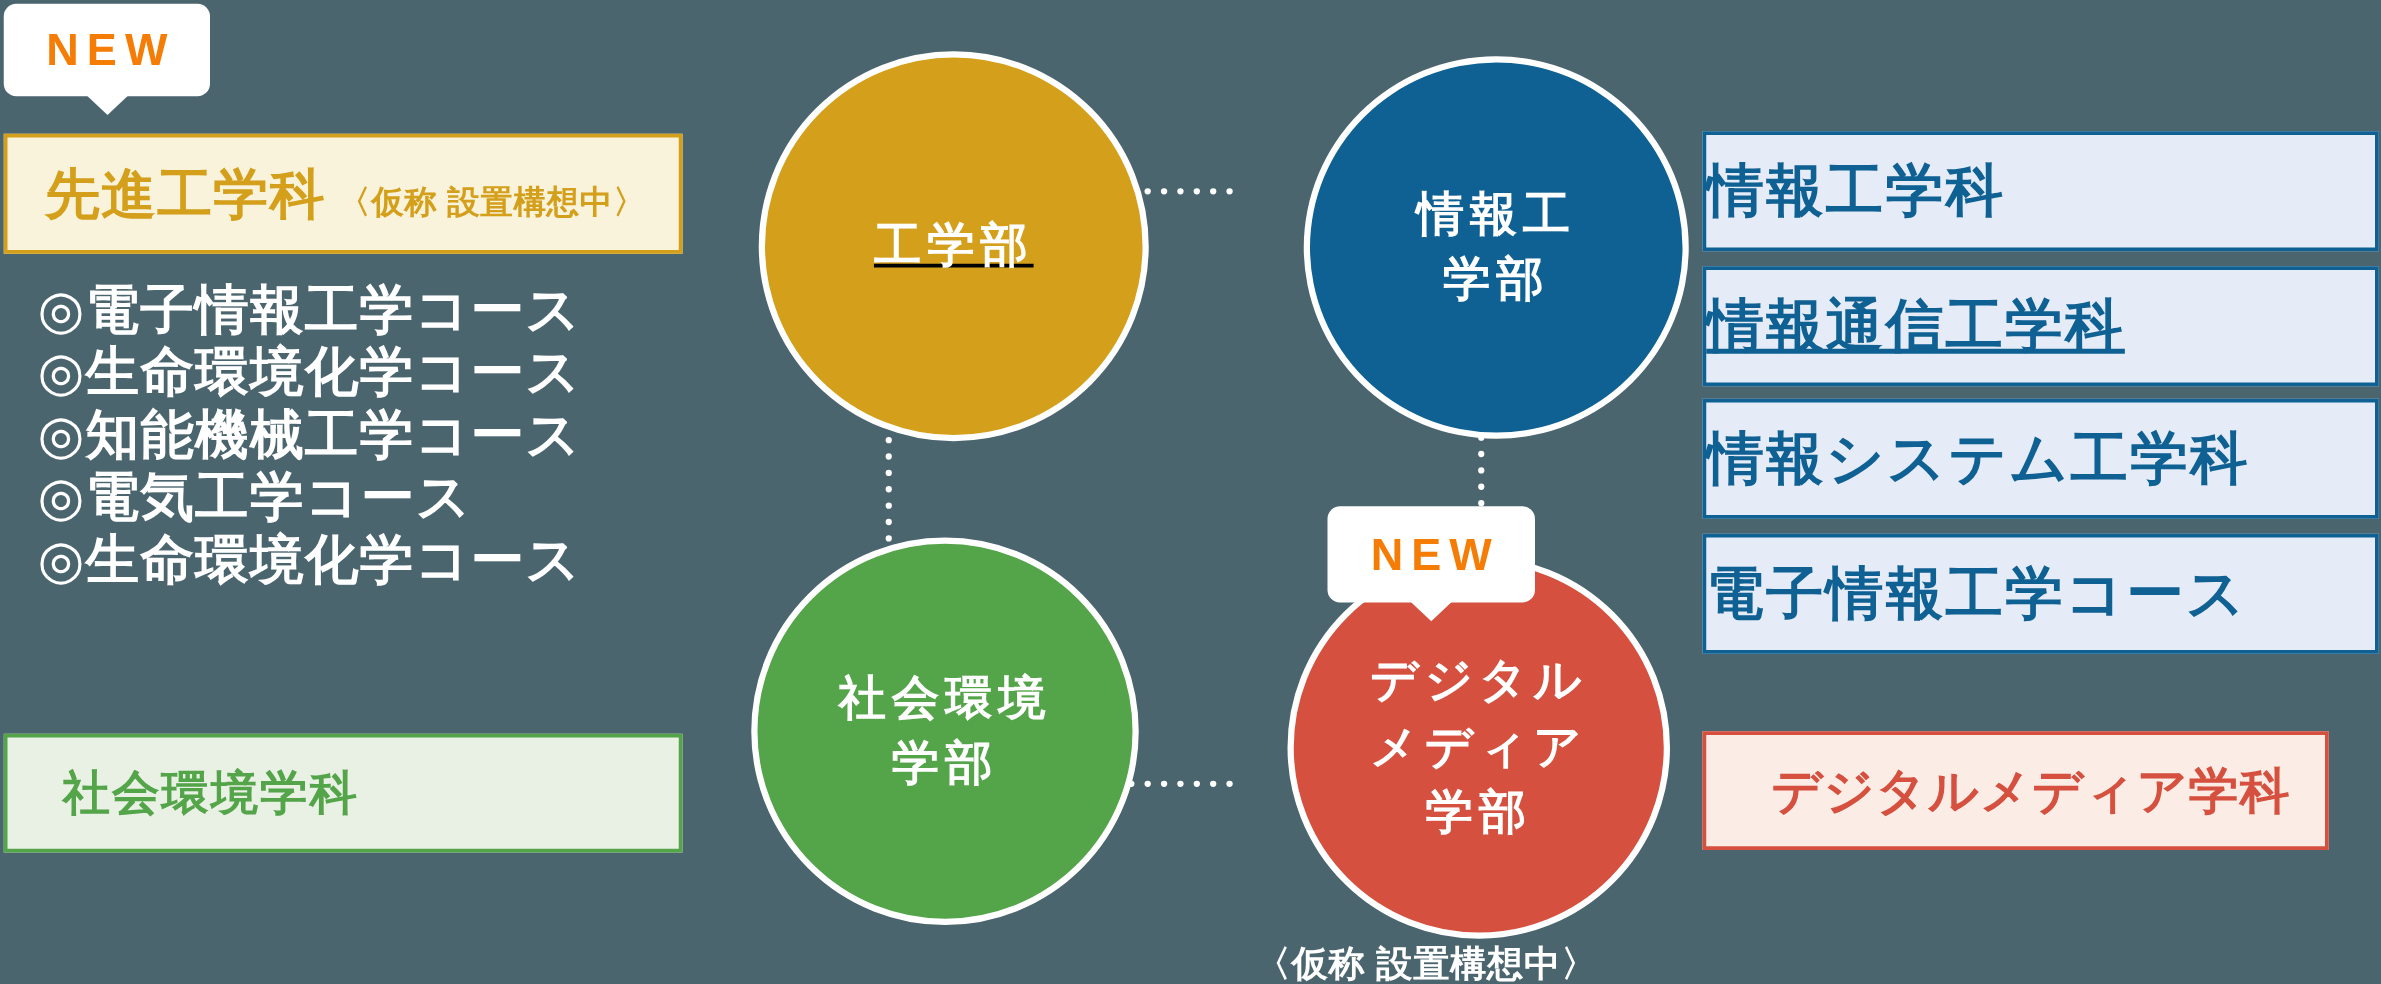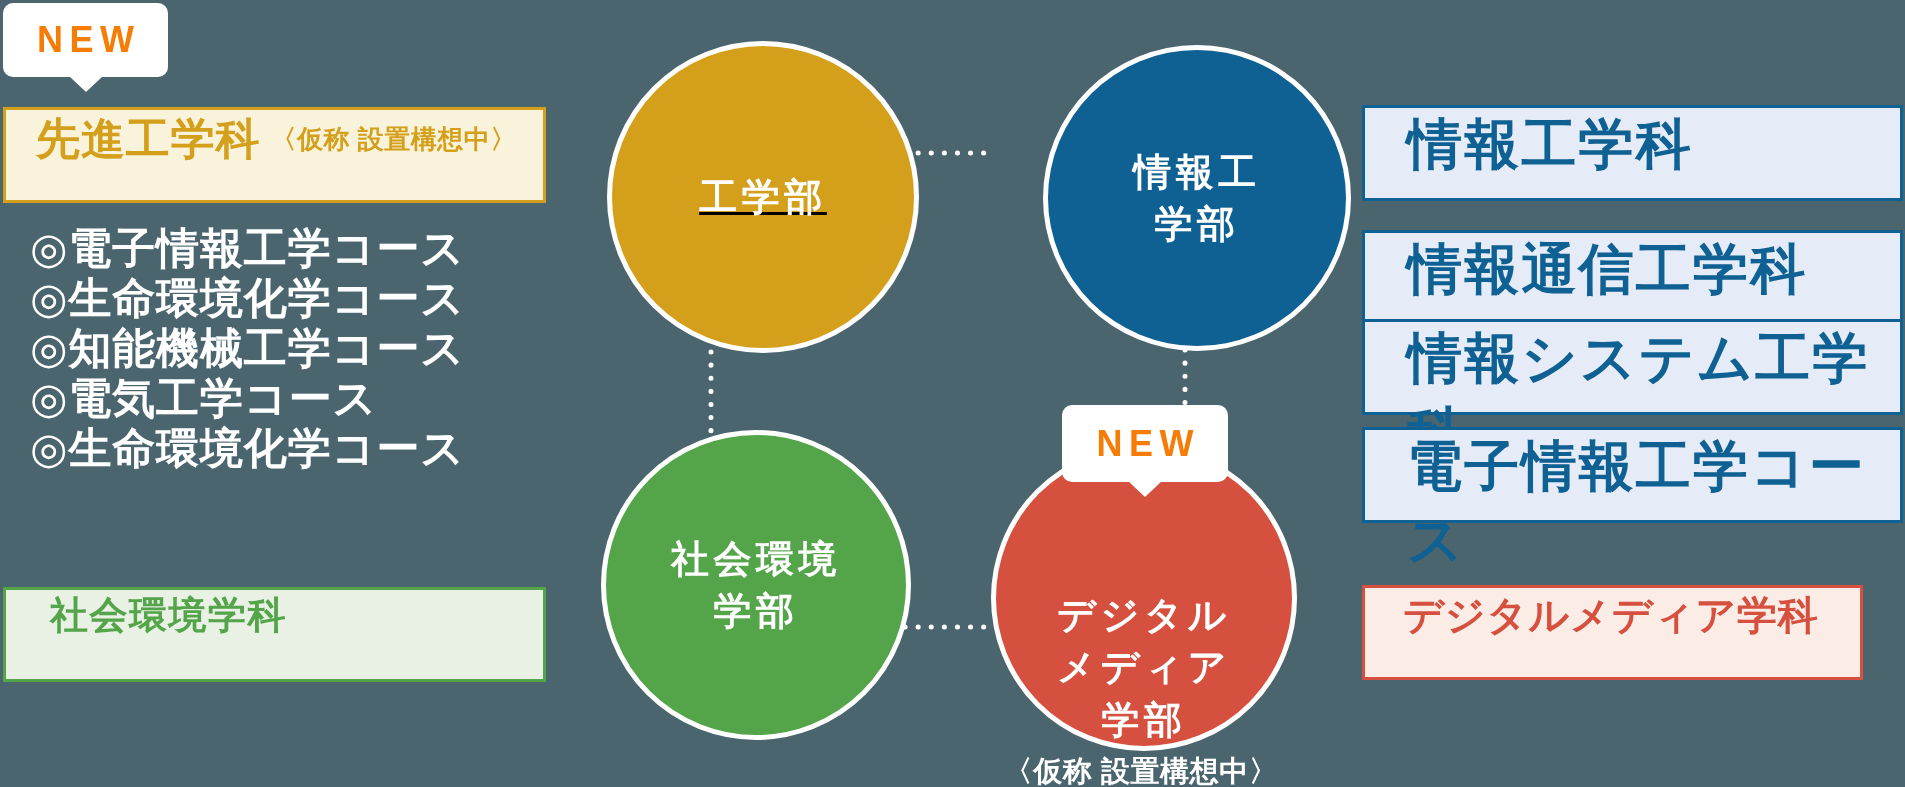--- a/index.html
+++ b/index.html
@@ -36,21 +36,21 @@
     color:var(--white);
     font-size:38px;
     letter-spacing:0.12em;
     line-height:1.38;
     text-align:center;
     white-space:pre-line;
   }
   .circle-engineering{left:607px;top:41px;width:312px;height:312px;background:var(--gold);text-decoration:underline;}
   .circle-information{left:1043px;top:45px;width:308px;height:306px;background:var(--blue);}
   .circle-social{left:601px;top:430px;width:310px;height:310px;background:var(--green);}
-  .circle-digital{left:991px;top:445px;width:306px;height:306px;background:var(--red);align-items:flex-end;}
+  .circle-digital{left:1030px;top:445px;width:306px;height:306px;background:var(--red);}
 
   .new-badge{
     position:absolute;z-index:4;
     background:var(--white);
     border-radius:10px;
     display:flex;align-items:center;justify-content:center;
   }
   .new-badge::after{
     content:"";
     position:absolute;
@@ -65,21 +65,21 @@
     color:var(--orange);
     font-size:36px;
     letter-spacing:0.18em;
     padding-left:0.18em;
   }
   .badge-left{left:3px;top:3px;width:165px;height:74px;}
   .badge-digital{left:1062px;top:405px;width:166px;height:77px;}
 
   .dept-box{
     position:absolute;z-index:2;
-    display:flex;
+    display:flex;align-items:center;
   }
   .box-advanced{
     left:3px;top:107px;width:543px;height:96px;
     background:var(--gold-bg);
     border:3px solid var(--gold);
     padding-left:30px;
   }
   .box-advanced .title{color:var(--gold);font-size:44px;letter-spacing:0.02em;}
   .box-advanced .note{color:var(--gold);font-size:26px;margin-left:10px;padding-top:12px;letter-spacing:0.02em;}
 
@@ -102,35 +102,34 @@
     padding-left:44px;
     color:var(--green);
     font-size:38px;
     letter-spacing:0.04em;
   }
 
   .box-info{
     left:1362px;width:541px;height:96px;
     background:var(--blue-bg);
     border:3px solid var(--blue);
-    padding-left:42px;
     color:var(--blue);
-    font-size:55px;
+    font-size:46px;
     letter-spacing:0.04em;
   }
   .box-info-1{top:105px;}
-  .box-info-2{top:230px;}
+  .box-info-2{top:213px;text-decoration:underline;}
   .box-info-3{top:319px;}
   .box-info-4{top:427px;}
 
   .box-digital{
     left:1362px;top:585px;width:501px;height:95px;
     background:var(--red-bg);
     border:3px solid var(--red);
-    padding-left:38px;
+    padding-left:52px;
     color:var(--red);
     font-size:40px;
     letter-spacing:0.02em;
   }
 
   .digital-note{
     position:absolute;z-index:2;
     left:996px;top:752px;width:290px;
     text-align:center;
     color:var(--white);

